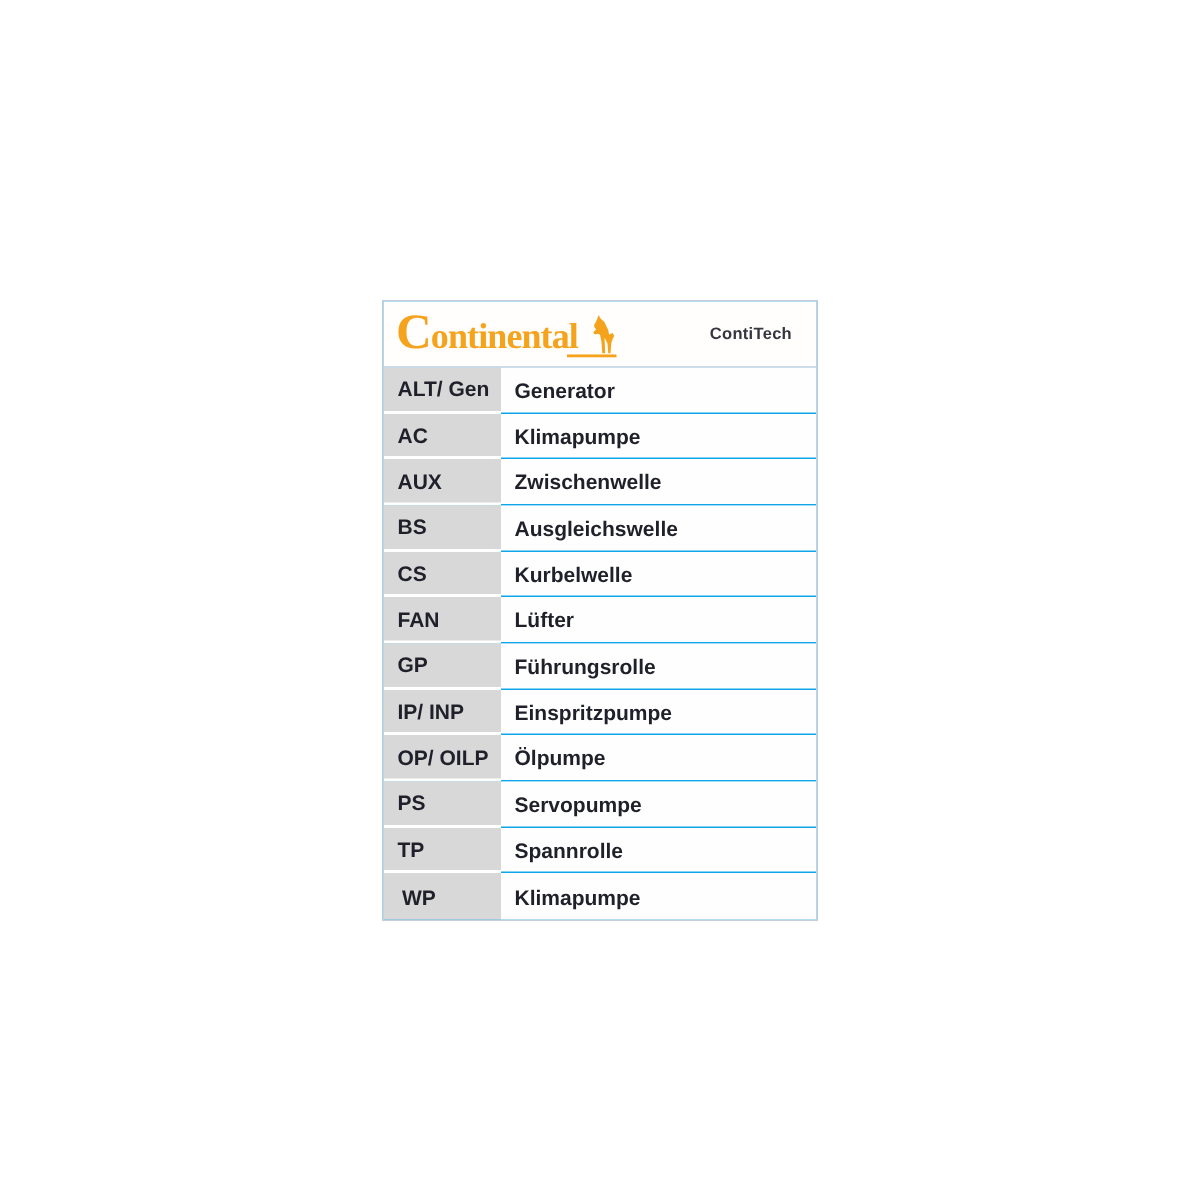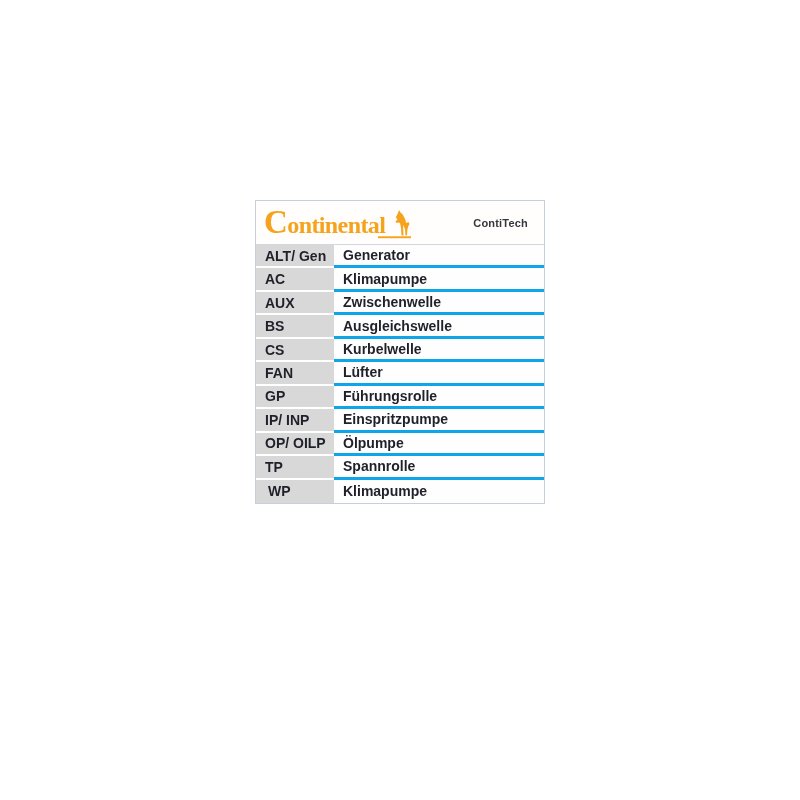--- a/index.html
+++ b/index.html
@@ -1,21 +1,21 @@
 <!DOCTYPE html>
 <html><head>
 <meta charset="utf-8">
 <style>
   html,body{margin:0;padding:0;}
   body{
     width:800px;height:800px;position:relative;background:#ffffff;
     font-family:"Liberation Sans",sans-serif;overflow:hidden;
   }
   .card{
-    position:absolute;left:255px;top:200px;width:290px;height:304px;
+    position:absolute;left:255px;top:200px;width:290px;height:414px;
     box-sizing:border-box;background:#0ea5e9;border:1px solid #c8cfdc;
     display:flex;flex-direction:column;
   }
   .card-header{
     position:relative;height:43px;flex:0 0 43px;background:#fffefd;
     border-bottom:1px solid #d2d8e2;
   }
   .logo{
     position:absolute;left:8px;bottom:6px;display:flex;align-items:flex-end;
   }
@@ -33,21 +33,21 @@
   .rows{flex:1;display:flex;flex-direction:column;}
   .row{flex:1;display:flex;min-height:0;}
   .abbr{
     width:78px;flex:0 0 78px;box-sizing:border-box;background:#d8d8d8;
     border-bottom:2px solid #ffffff;display:flex;align-items:center;
     padding-left:9px;font-weight:bold;font-size:14px;color:#1f2029;
     white-space:nowrap;
   }
   .term{
     flex:1;box-sizing:border-box;background:#fdfefd;
-    border-bottom:3px solid #0ea5e9;display:flex;align-items:center;
+    border-bottom:1px solid #0ea5e9;display:flex;align-items:center;
     padding-left:9px;font-weight:bold;font-size:14px;color:#1f2029;
     white-space:nowrap;
   }
   .row:last-child .abbr{border-bottom:none;padding-left:12px;}
   .row:last-child .term{border-bottom:none;}
 </style>
 </head>
 <body>
 
 <div class="card">
@@ -107,20 +107,24 @@
   <div class="row">
     <div class="abbr">IP/ INP</div>
     <div class="term">Einspritzpumpe</div>
   </div>
 
   <div class="row">
     <div class="abbr">OP/ OILP</div>
     <div class="term">Ölpumpe</div>
   </div>
 
+  <div class="row">
+    <div class="abbr">PS</div>
+    <div class="term">Servopumpe</div>
+  </div>
 
   <div class="row">
     <div class="abbr">TP</div>
     <div class="term">Spannrolle</div>
   </div>
 
   <div class="row">
     <div class="abbr">WP</div>
     <div class="term">Klimapumpe</div>
   </div>

